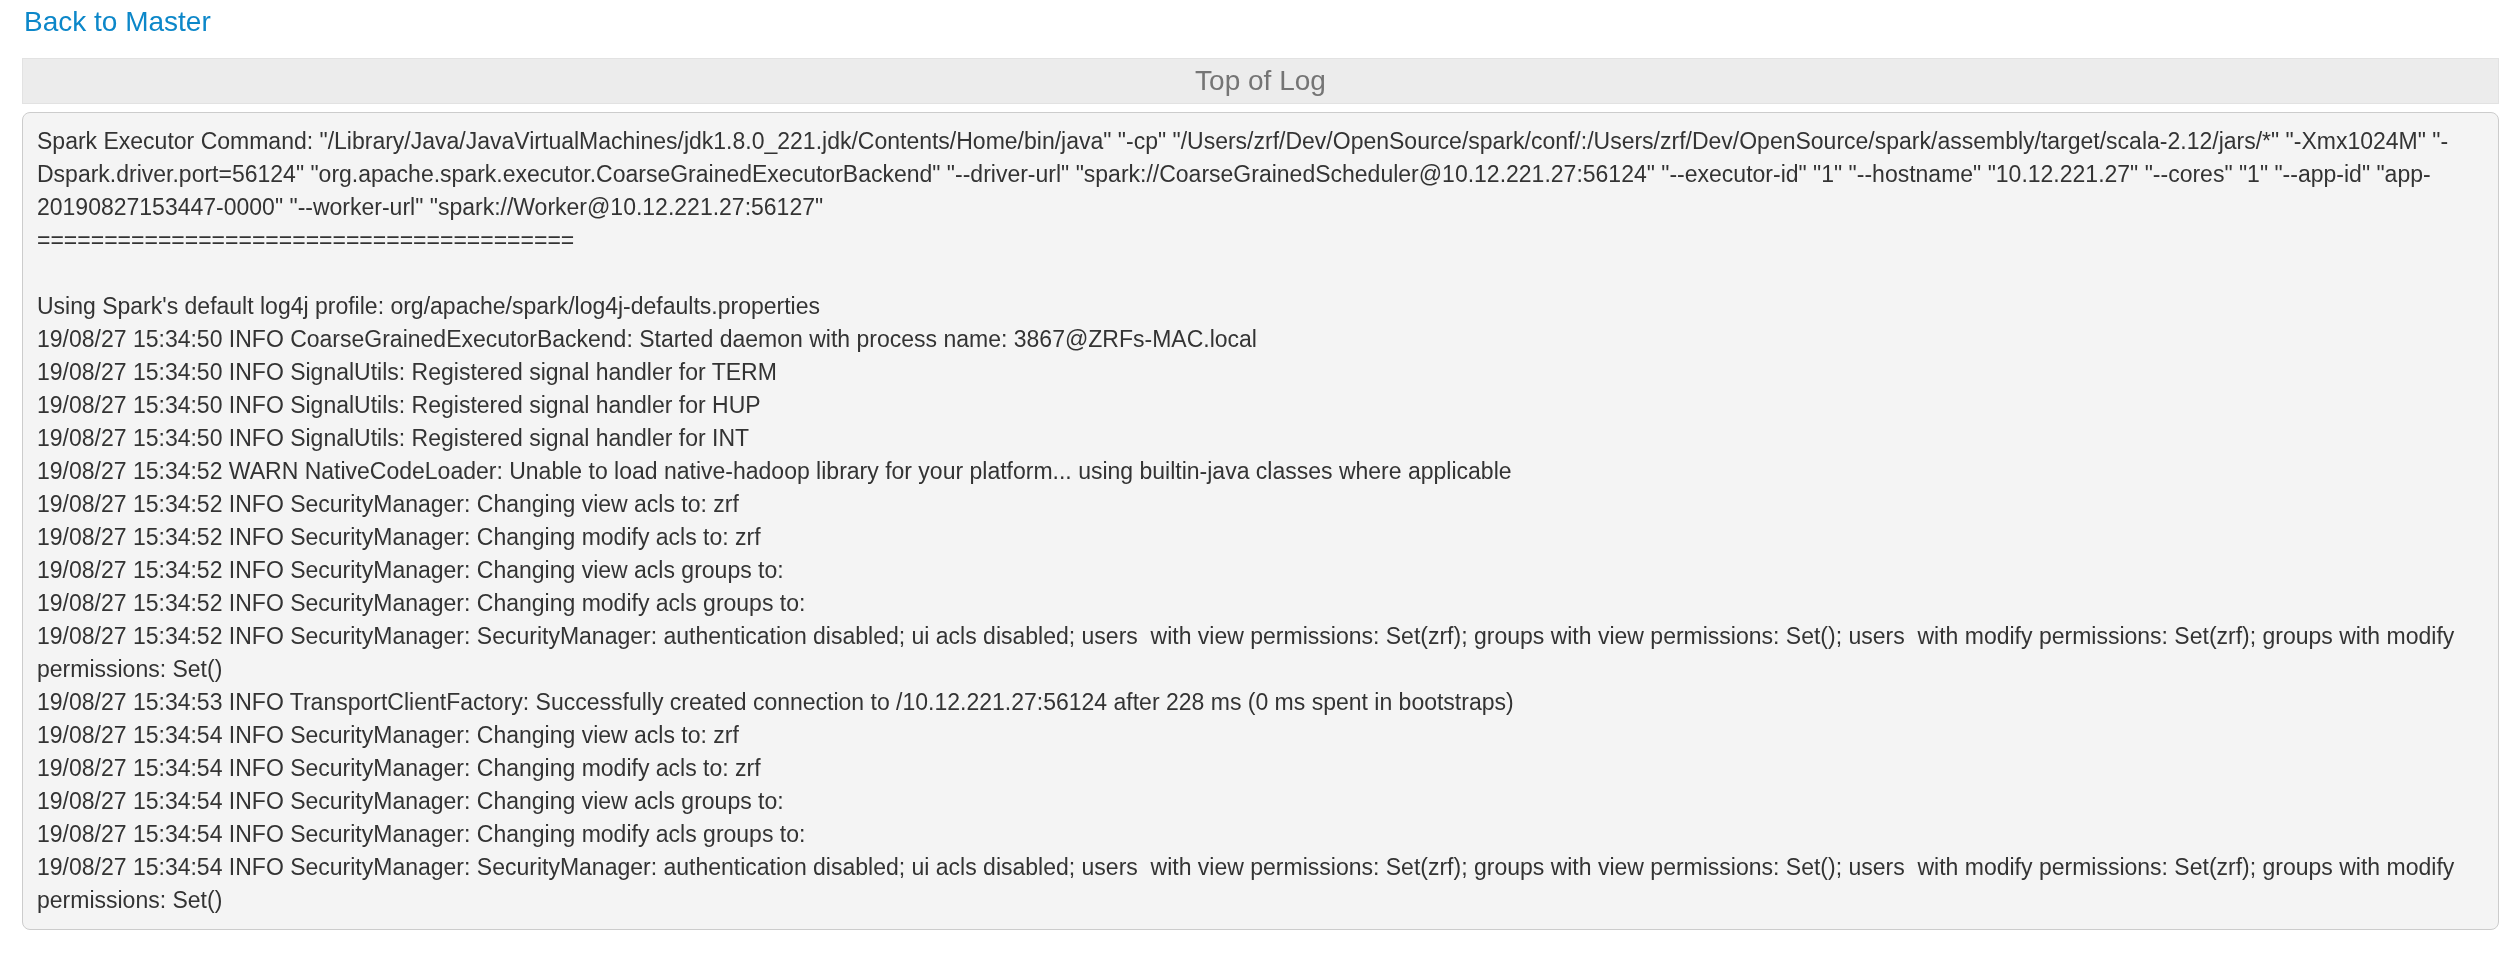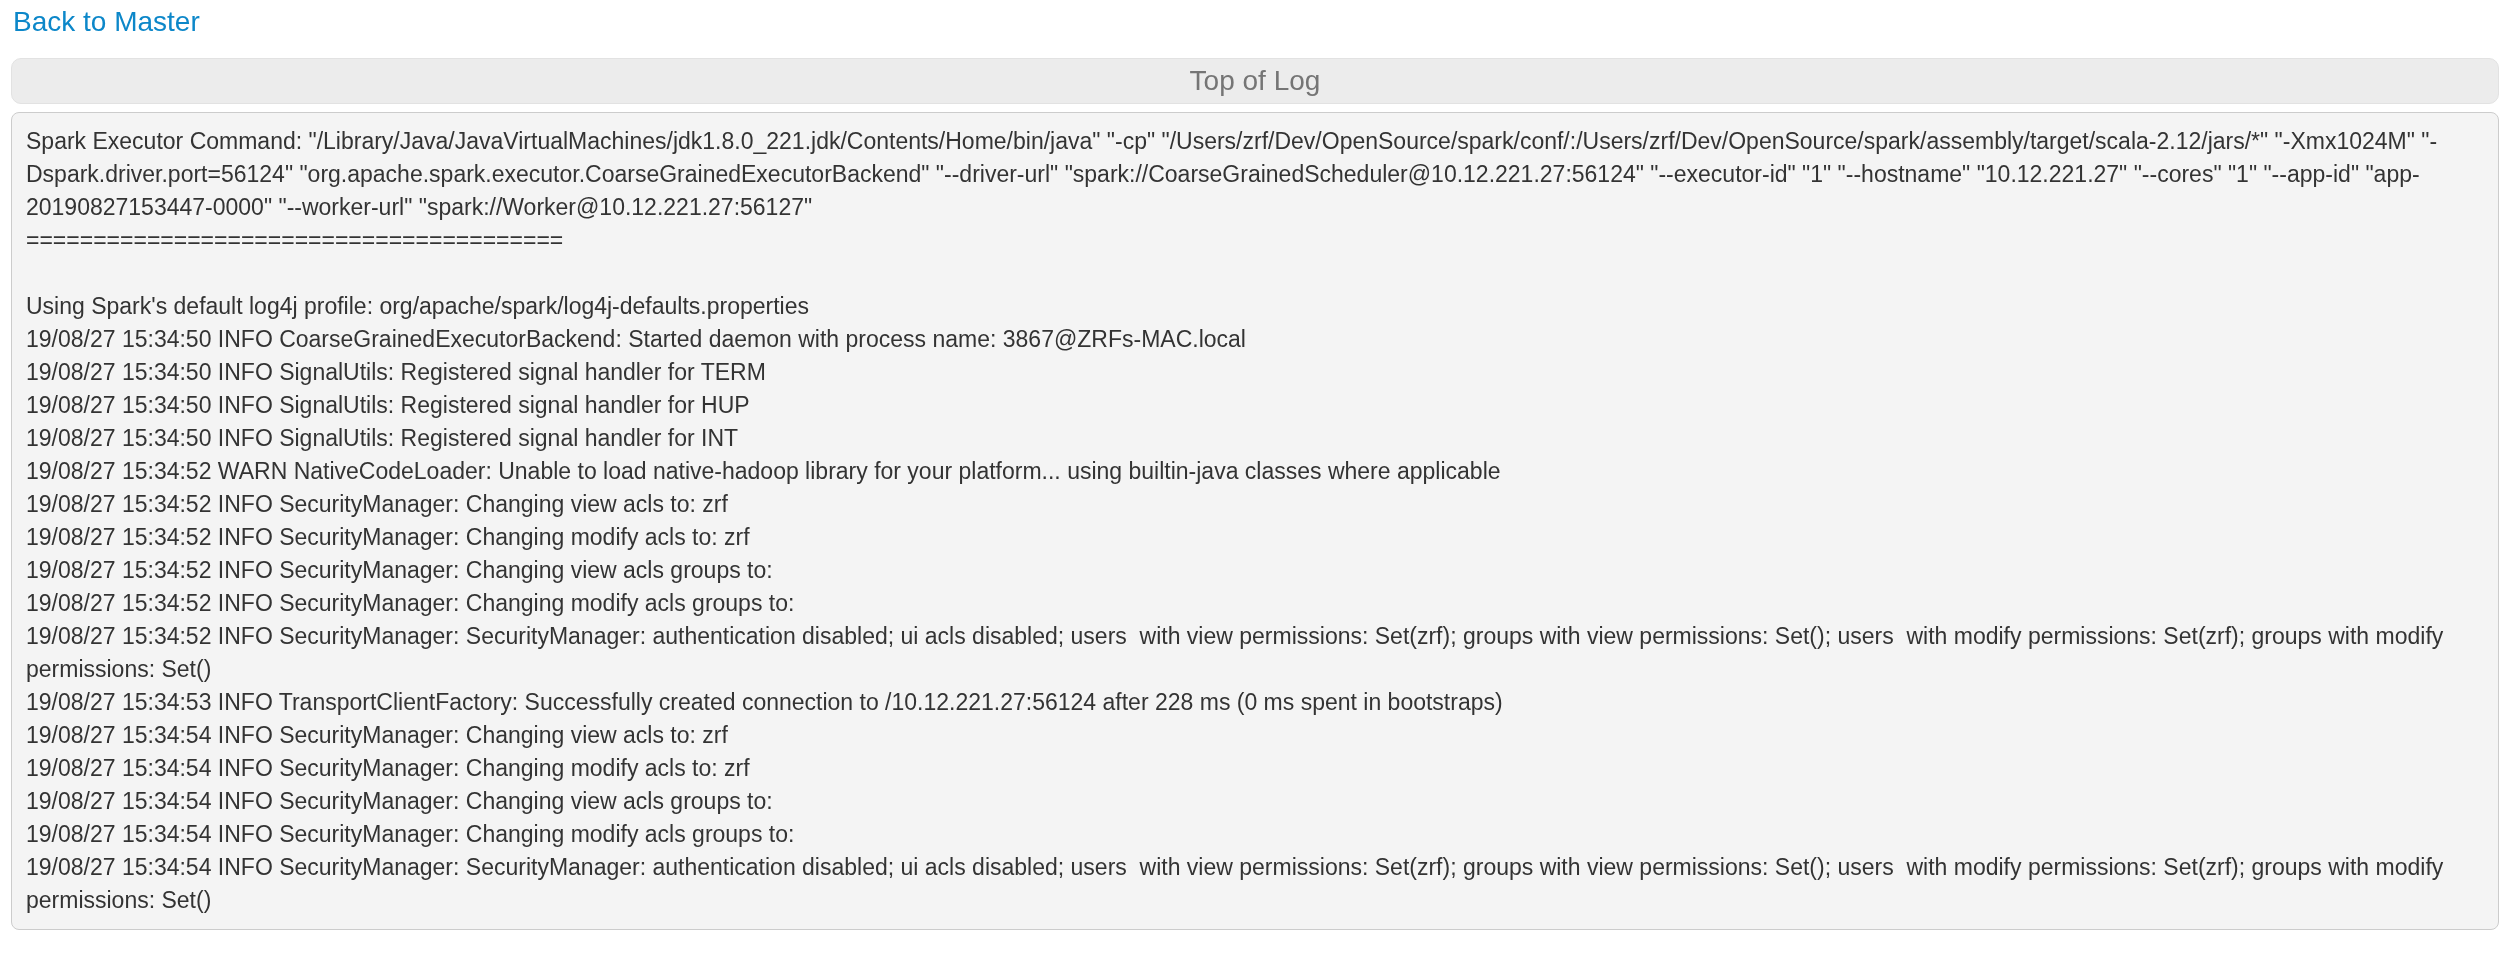--- a/index.html
+++ b/index.html
@@ -5,21 +5,21 @@
   * { box-sizing: border-box; }
   html, body {
     margin: 0; padding: 0;
     width: 2510px; height: 964px;
     overflow: hidden;
     background: #ffffff;
     font-family: "Liberation Sans", "DejaVu Sans", sans-serif;
   }
   .page {
     width: 2510px; height: 964px;
-    padding: 6px 11px 0 11px;
+    padding: 6px 11px 0 22px;
     overflow: hidden;
   }
   .back-link {
     display: inline-block;
     font-size: 28px;
     line-height: 32px;
     color: #0c87c9;
     text-decoration: none;
     cursor: pointer;
     margin-left: 2px;
@@ -30,21 +30,21 @@
     font-size: 28px;
     line-height: 32px;
     color: #1f1f1f;
   }
   .log-header-bar {
     margin-top: 20px;
     width: 100%;
     height: 46px;
     background: #ececec;
     border: 1px solid #e2e2e2;
-    border-radius: 10px;
+    border-radius: 0;
     text-align: center;
     font-size: 28px;
     line-height: 44px;
     color: #757575;
   }
   .log-pre {
     margin: 8px 0 0 0;
     width: 100%;
     min-height: 800px;
     background: #f4f4f4;

